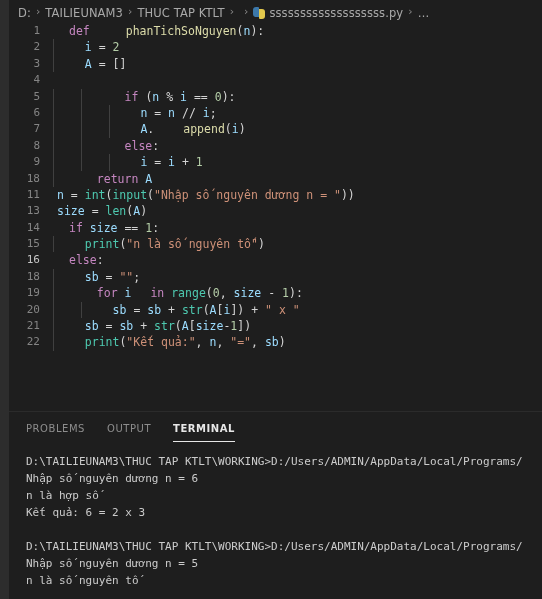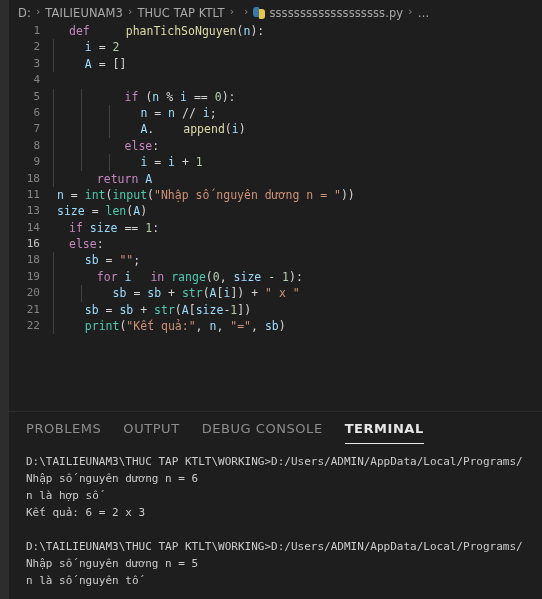--- a/index.html
+++ b/index.html
@@ -147,21 +147,21 @@
   .panel-tabs {
     height: 33px;
     flex: 0 0 33px;
     display: flex;
     align-items: center;
     padding-left: 17px;
     gap: 22px;
     background: #1e1e1e;
   }
   .panel-tab {
-    font-size: 13px;
+    font-size: 10px;
     letter-spacing: .55px;
     color: #8d8d8d;
     font-family: "DejaVu Sans", sans-serif;
     padding-bottom: 5px;
     position: relative;
     top: 2px;
   }
   .panel-tab.active {
     color: #e7e7e7;
     font-weight: bold;
@@ -217,32 +217,32 @@
         <div class="code-row"><div class="ln">4</div><div class="code"><span class="ig" style="left: 0px;"></span></div></div>
         <div class="code-row"><div class="ln">5</div><div class="code"><span class="ig" style="left: 0px;"></span><span class="ig" style="left: 27.8px;"></span><span style="padding-left: 55.6px; display: inline-block;"><span class="t-kw">if</span><span class="t-sp"> </span><span class="t-punc">(</span><span class="t-var">n</span><span class="t-op"> % </span><span class="t-var">i</span><span class="t-op"> == </span><span class="t-num">0</span><span class="t-punc">):</span></span></div></div>
         <div class="code-row"><div class="ln">6</div><div class="code"><span class="ig" style="left: 0px;"></span><span class="ig" style="left: 27.8px;"></span><span class="ig" style="left: 55.6px;"></span><span style="padding-left: 83.4px; display: inline-block;"><span class="t-var">n</span><span class="t-op"> = </span><span class="t-var">n</span><span class="t-op"> // </span><span class="t-var">i</span><span class="t-punc">;</span></span></div></div>
         <div class="code-row"><div class="ln">7</div><div class="code"><span class="ig" style="left: 0px;"></span><span class="ig" style="left: 27.8px;"></span><span class="ig" style="left: 55.6px;"></span><span style="padding-left: 83.4px; display: inline-block;"><span class="t-var">A</span><span class="t-punc">.</span><span class="t-fn">append</span><span class="t-punc">(</span><span class="t-var">i</span><span class="t-punc">)</span></span></div></div>
         <div class="code-row"><div class="ln">8</div><div class="code"><span class="ig" style="left: 0px;"></span><span class="ig" style="left: 27.8px;"></span><span style="padding-left: 55.6px; display: inline-block;"><span class="t-kw">else</span><span class="t-punc">:</span></span></div></div>
         <div class="code-row"><div class="ln">9</div><div class="code"><span class="ig" style="left: 0px;"></span><span class="ig" style="left: 27.8px;"></span><span class="ig" style="left: 55.6px;"></span><span style="padding-left: 83.4px; display: inline-block;"><span class="t-var">i</span><span class="t-op"> = </span><span class="t-var">i</span><span class="t-op"> + </span><span class="t-num">1</span></span></div></div>
         <div class="code-row"><div class="ln">18</div><div class="code"><span class="ig" style="left: 0px;"></span><span style="padding-left: 27.8px; display: inline-block;"><span class="t-kw">return</span><span class="t-sp"> </span><span class="t-var">A</span></span></div></div>
         <div class="code-row"><div class="ln">11</div><div class="code"><span style="padding-left: 0px; display: inline-block;"><span class="t-var">n</span><span class="t-op"> = </span><span class="t-bi">int</span><span class="t-punc">(</span><span class="t-bi">input</span><span class="t-punc">(</span><span class="t-str">"Nhập số nguyên dương n = "</span><span class="t-punc">))</span></span></div></div>
         <div class="code-row"><div class="ln">13</div><div class="code"><span style="padding-left: 0px; display: inline-block;"><span class="t-var">size</span><span class="t-op"> = </span><span class="t-bi">len</span><span class="t-punc">(</span><span class="t-var">A</span><span class="t-punc">)</span></span></div></div>
         <div class="code-row"><div class="ln">14</div><div class="code"><span style="padding-left: 0px; display: inline-block;"><span class="t-kw">if</span><span class="t-sp"> </span><span class="t-var">size</span><span class="t-op"> == </span><span class="t-num">1</span><span class="t-punc">:</span></span></div></div>
+        <div class="code-row"><div class="ln">15</div><div class="code"><span class="ig" style="left: 0px;"></span><span style="padding-left: 27.8px; display: inline-block;"><span class="t-bi">print</span><span class="t-punc">(</span><span class="t-str">"n là số nguyên tố"</span><span class="t-punc">)</span></span></div></div>
         <div class="code-row active"><div class="ln">16</div><div class="code"><span style="padding-left: 0px; display: inline-block;"><span class="t-kw">else</span><span class="t-punc">:</span></span></div></div>
         <div class="code-row"><div class="ln">18</div><div class="code"><span class="ig" style="left: 0px;"></span><span style="padding-left: 27.8px; display: inline-block;"><span class="t-var">sb</span><span class="t-op"> = </span><span class="t-str">""</span><span class="t-punc">;</span></span></div></div>
         <div class="code-row"><div class="ln">19</div><div class="code"><span class="ig" style="left: 0px;"></span><span style="padding-left: 27.8px; display: inline-block;"><span class="t-kw">for</span><span class="t-sp"> </span><span class="t-var">i</span><span class="t-sp"> </span><span class="t-kw">in</span><span class="t-sp"> </span><span class="t-bi">range</span><span class="t-punc">(</span><span class="t-num">0</span><span class="t-punc">, </span><span class="t-var">size</span><span class="t-op"> - </span><span class="t-num">1</span><span class="t-punc">):</span></span></div></div>
         <div class="code-row"><div class="ln">20</div><div class="code"><span class="ig" style="left: 0px;"></span><span class="ig" style="left: 27.8px;"></span><span style="padding-left: 55.6px; display: inline-block;"><span class="t-var">sb</span><span class="t-op"> = </span><span class="t-var">sb</span><span class="t-op"> + </span><span class="t-bi">str</span><span class="t-punc">(</span><span class="t-var">A</span><span class="t-punc">[</span><span class="t-var">i</span><span class="t-punc">])</span><span class="t-op"> + </span><span class="t-str">" x "</span></span></div></div>
         <div class="code-row"><div class="ln">21</div><div class="code"><span class="ig" style="left: 0px;"></span><span style="padding-left: 27.8px; display: inline-block;"><span class="t-var">sb</span><span class="t-op"> = </span><span class="t-var">sb</span><span class="t-op"> + </span><span class="t-bi">str</span><span class="t-punc">(</span><span class="t-var">A</span><span class="t-punc">[</span><span class="t-var">size</span><span class="t-op">-</span><span class="t-num">1</span><span class="t-punc">])</span></span></div></div>
         <div class="code-row"><div class="ln">22</div><div class="code"><span class="ig" style="left: 0px;"></span><span style="padding-left: 27.8px; display: inline-block;"><span class="t-bi">print</span><span class="t-punc">(</span><span class="t-str">"Kết quả:"</span><span class="t-punc">, </span><span class="t-var">n</span><span class="t-punc">, </span><span class="t-str">"="</span><span class="t-punc">, </span><span class="t-var">sb</span><span class="t-punc">)</span></span></div></div>
       </div>
 
     <div class="panel">
       <div class="panel-tabs" id="panel-tabs">
           <div class="panel-tab">PROBLEMS</div>
           <div class="panel-tab">OUTPUT</div>
-          <div class="panel-tab">DEBUG CONSOLE</div>
           <div class="panel-tab active">TERMINAL</div>
         </div>
       <div class="terminal" id="terminal"><div class="term-line">D:\TAILIEUNAM3\THUC TAP KTLT\WORKING&gt;D:/Users/ADMIN/AppData/Local/Programs/</div><div class="term-line">Nhập số nguyên dương n = 6</div><div class="term-line">n là hợp số</div><div class="term-line">Kết quả: 6 = 2 x 3</div><div class="term-blank"></div><div class="term-line">D:\TAILIEUNAM3\THUC TAP KTLT\WORKING&gt;D:/Users/ADMIN/AppData/Local/Programs/</div><div class="term-line">Nhập số nguyên dương n = 5</div><div class="term-line">n là số nguyên tố</div></div>
     </div>
 
   </div>
 </div>
 
 </body></html>

